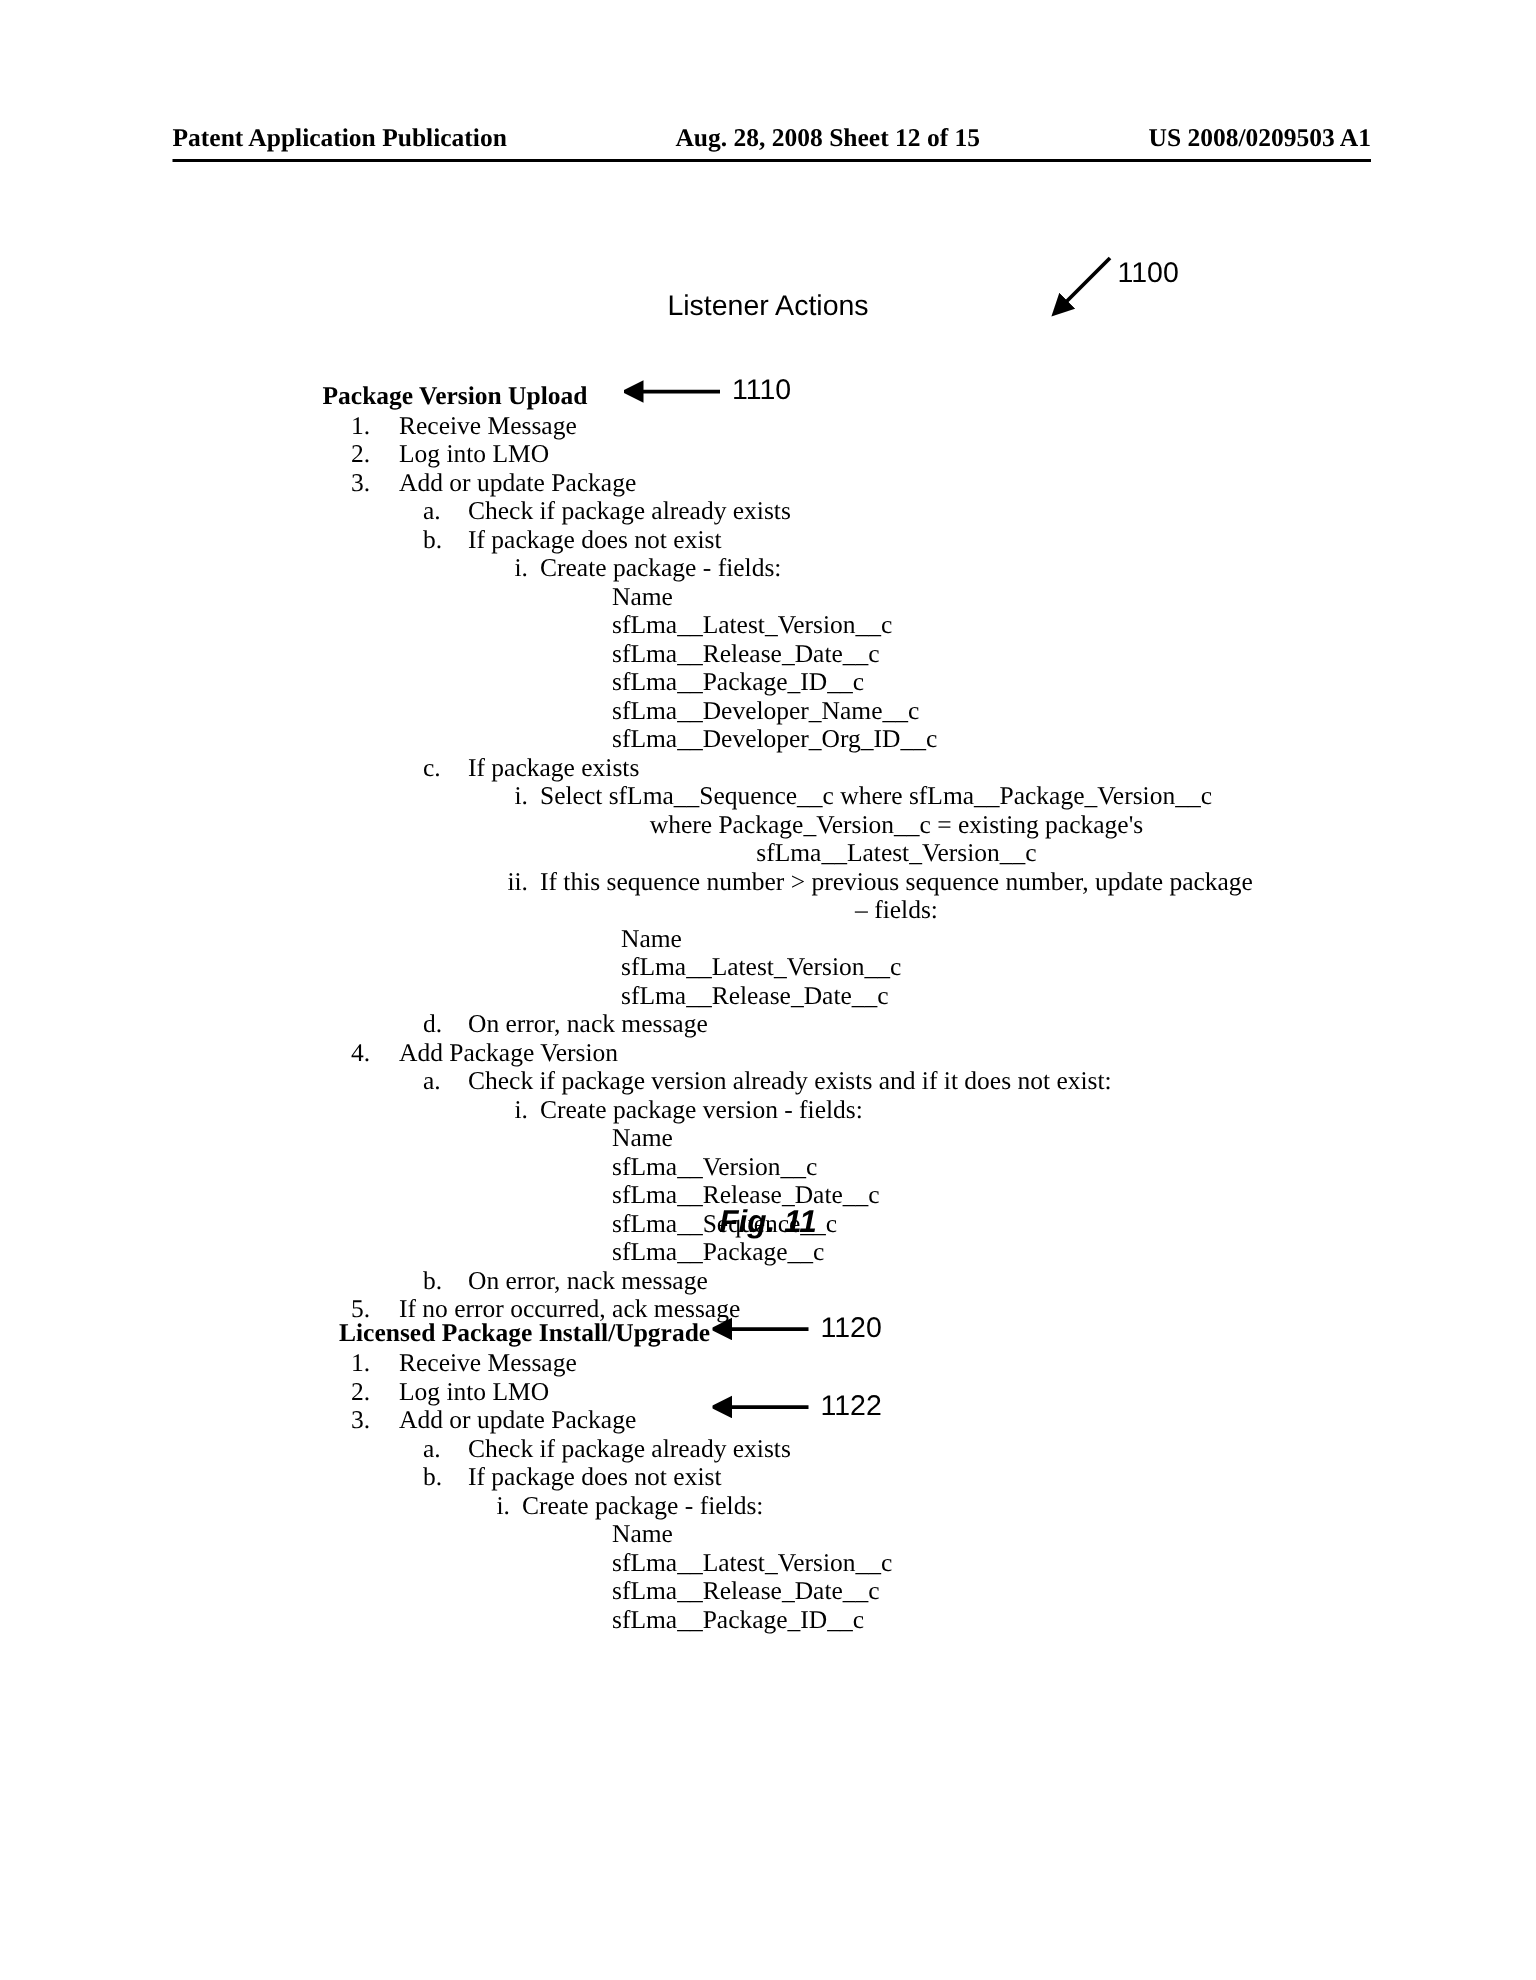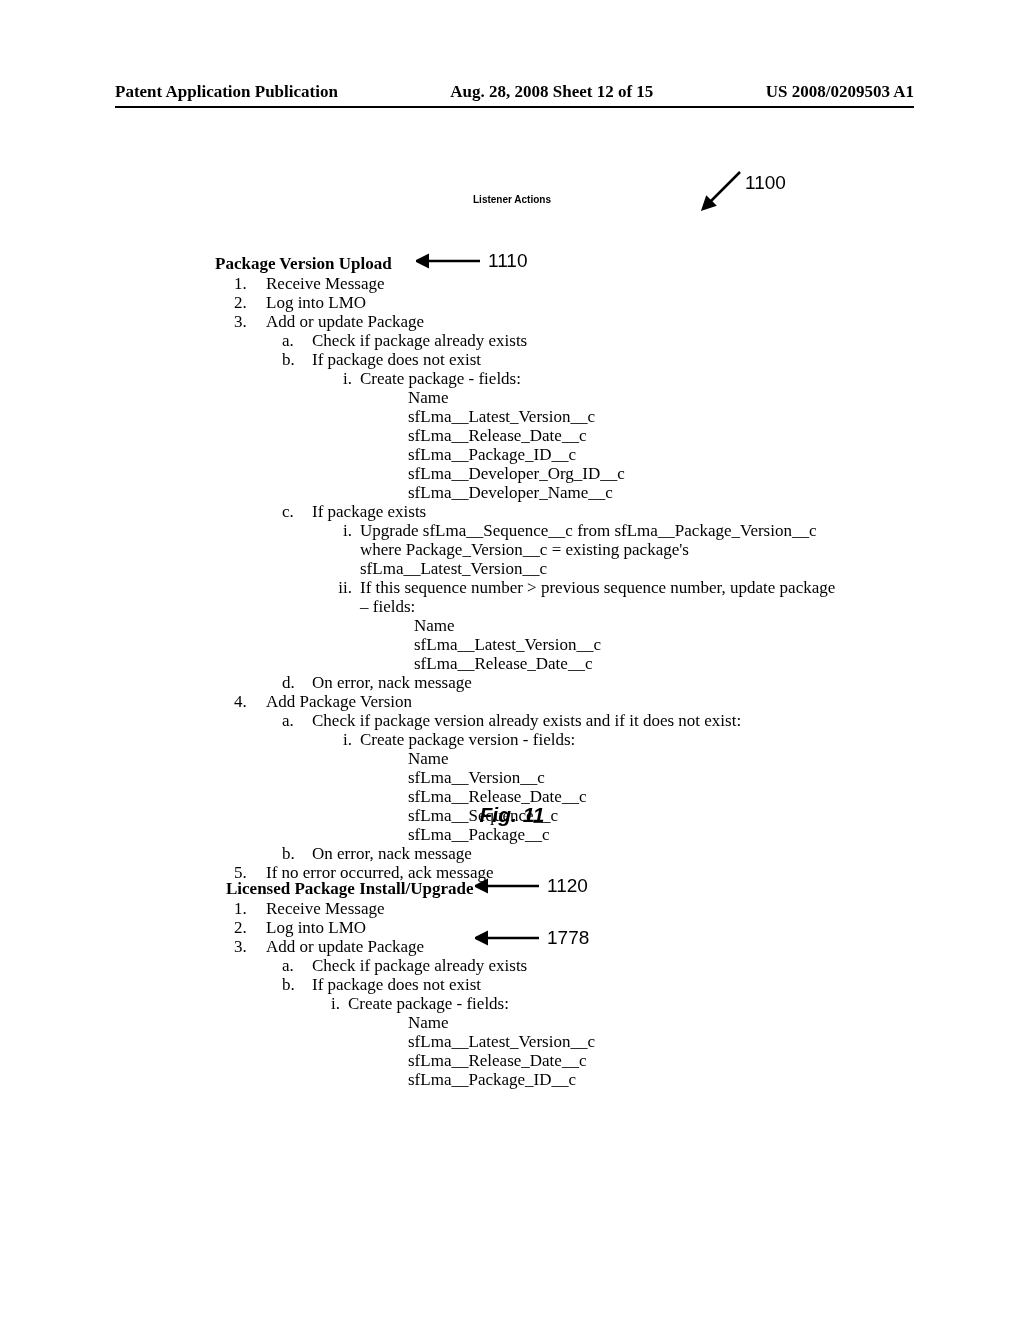--- a/index.html
+++ b/index.html
@@ -34,22 +34,22 @@
     right: 110px;
     border-top: 2px solid #000;
   }
   .title {
     position: absolute;
     top: 194px;
     left: 0;
     width: 100%;
     text-align: center;
     font-family: Arial, Helvetica, sans-serif;
-    font-weight: bold;
-    font-size: 10px;
+    font-weight: normal;
+    font-size: 19px;
   }
   .arrow-1100 {
     position: absolute;
     top: 164px;
     left: 698px;
   }
   .label-1100 {
     position: absolute;
     top: 172px;
     left: 745px;
@@ -78,21 +78,21 @@
   .num-item { display: flex; }
   .num-item .num { width: 32px; }
   .alpha-item { display: flex; margin-left: 48px; }
   .alpha-item .alpha { width: 30px; }
   .roman-item { display: flex; margin-left: 84px; }
   .roman-item .roman { width: 34px; text-align: right; padding-right: 8px; }
   .field       { margin-left: 174px; }
   .roman-wrap { display: block; margin-left: 84px; margin-bottom:0; }
   .roman-line { display: flex; }
   .roman-line .roman { width: 34px; text-align: right; padding-right: 8px; }
-  .roman-cont  { margin-left: 42px; }
+  .roman-cont  { margin-left: 42px; text-align: center; }
   .field2      { margin-left: 180px; }
   .fig {
     position: absolute;
     bottom: 105px;
     left: 0;
     width: 100%;
     text-align: center;
     font-family: Arial, Helvetica, sans-serif;
     font-style: italic;
     font-weight: bold;
@@ -162,31 +162,31 @@
         <span>If package does not exist</span>
       </div>
       <div class="roman-item">
         <span class="roman">i.</span>
         <span>Create package - fields:</span>
       </div>
       <div class="field">Name</div>
       <div class="field">sfLma__Latest_Version__c</div>
       <div class="field">sfLma__Release_Date__c</div>
       <div class="field">sfLma__Package_ID__c</div>
+      <div class="field">sfLma__Developer_Name__c</div>
       <div class="field">sfLma__Developer_Org_ID__c</div>
-      <div class="field">sfLma__Developer_Name__c</div>
 
     <div class="alpha-item">
         <span class="alpha">c.</span>
         <span>If package exists</span>
       </div>
       <div class="roman-wrap">
         <div class="roman-line">
           <span class="roman">i.</span>
-          <span>Upgrade sfLma__Sequence__c from sfLma__Package_Version__c</span>
+          <span>Select sfLma__Sequence__c where sfLma__Package_Version__c</span>
         </div>
         <div class="roman-cont">where Package_Version__c = existing package's</div>
         <div class="roman-cont">sfLma__Latest_Version__c</div>
       </div>
       <div class="roman-wrap">
         <div class="roman-line">
           <span class="roman">ii.</span>
           <span>If this sequence number &gt; previous sequence number, update package</span>
         </div>
         <div class="roman-cont">– fields:</div>
@@ -242,21 +242,21 @@
   </div>
   <div class="callout" style="top:927px;left:475px;">
     <svg width="72" height="20">
         <defs>
           <marker id="ah1122" markerWidth="10" markerHeight="10" refX="2" refY="3" orient="auto">
             <path d="M0,0 L6,3 L0,6 Z" fill="#000"></path>
           </marker>
         </defs>
         <line x1="64" y1="10" x2="8" y2="10" stroke="#000" stroke-width="2.5" marker-end="url(#ah1122)"></line>
       </svg>
-    <span>1778</span>
+    <span>1122</span>
   </div>
 
   <div class="list" style="top:899px;left:234px;">
     <div class="num-item">
         <span class="num">1.</span>
         <span>Receive Message</span>
       </div>
     <div class="num-item">
         <span class="num">2.</span>
         <span>Log into LMO</span>

